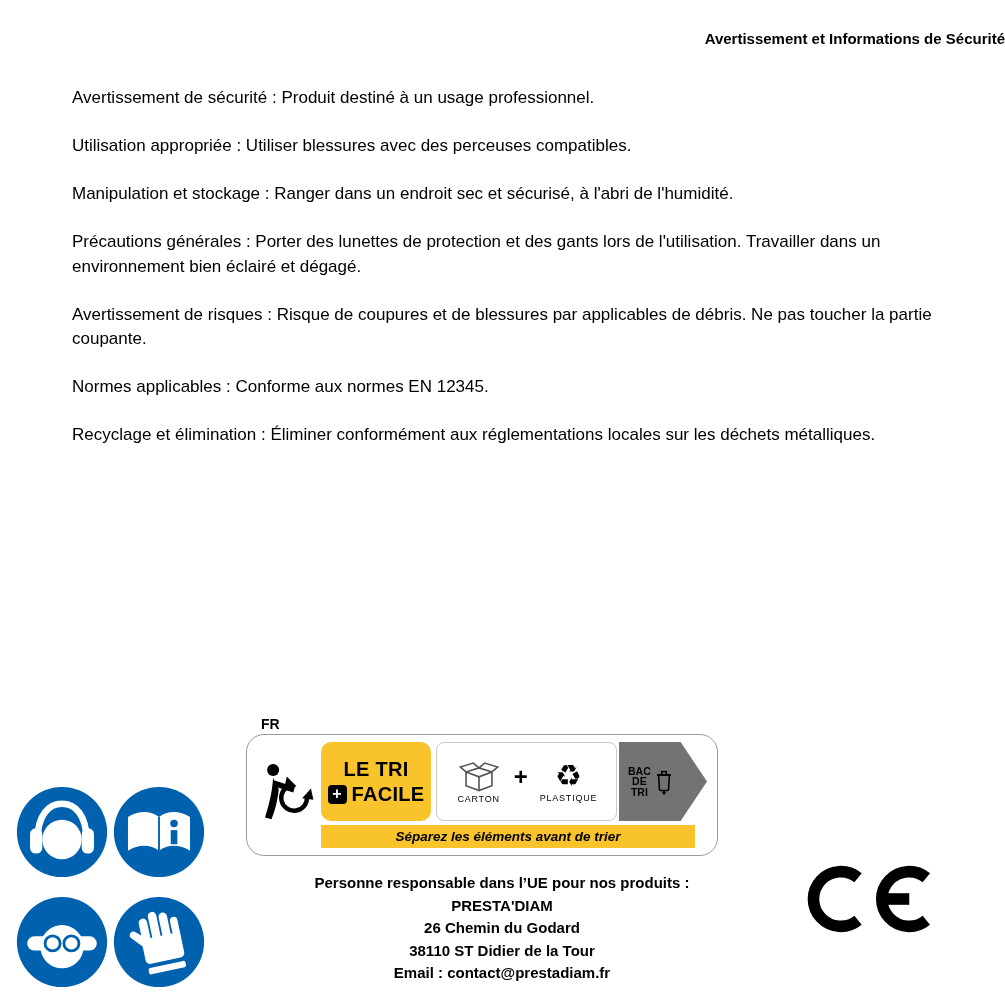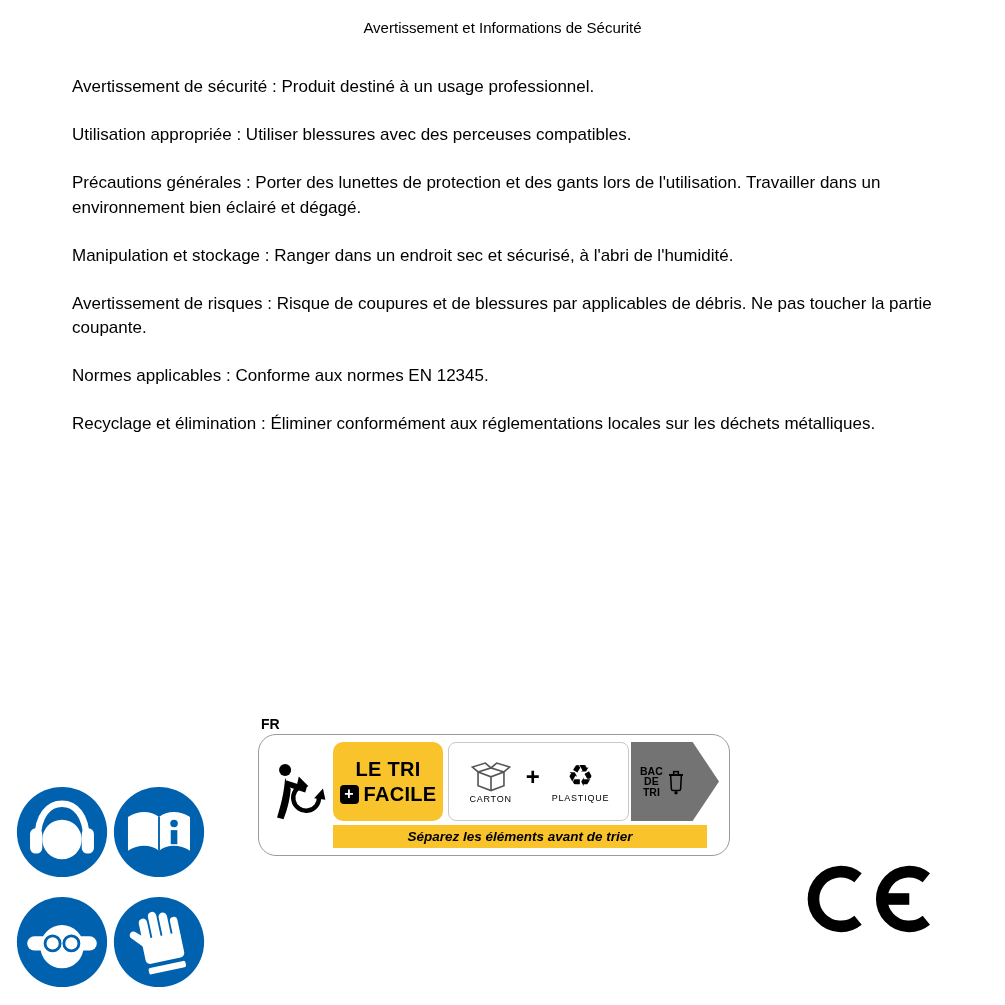--- a/index.html
+++ b/index.html
@@ -7,24 +7,24 @@
   .page {
     position: relative;
     width: 1005px;
     height: 1005px;
     background: #ffffff;
     overflow: hidden;
     font-family: "Liberation Sans", sans-serif;
     color: #000;
   }
   .title {
-    padding-top: 19px;
-    text-align: center;
+    padding-top: 30px;
+    text-align: right;
     font-size: 15px;
-    font-weight: normal;
+    font-weight: bold;
   }
   .body-text {
     margin: 39px 0 0 72px;
     width: 860px;
     font-size: 17px;
     line-height: 24.5px;
   }
   .body-text p { margin: 0 0 23.5px 0; }
 
   
@@ -40,21 +40,21 @@
 
   
   .fr-label {
     position: absolute;
     left: 261px; top: 716px;
     font-size: 14px;
     font-weight: bold;
   }
   .tri-card {
     position: absolute;
-    left: 258px; top: 734px;
+    left: 246px; top: 734px;
     width: 472px; height: 122px;
     background: #fff;
     border: 1.5px solid #9a9a9a;
     border-radius: 18px;
     display: flex;
     align-items: stretch;
     gap: 4px;
     padding: 7px 10px 7px 8px;
   }
   .triman {
@@ -138,22 +138,22 @@
 </head>
 <body>
 
 <div class="page">
 
   <h1 class="title">Avertissement et Informations de Sécurité</h1>
 
   <div class="body-text">
     <p>Avertissement de sécurité : Produit destiné à un usage professionnel.</p>
     <p>Utilisation appropriée : Utiliser blessures avec des perceuses compatibles.</p>
+    <p>Manipulation et stockage : Ranger dans un endroit sec et sécurisé, à l'abri de l'humidité.</p>
     <p>Précautions générales : Porter des lunettes de protection et des gants lors de l'utilisation. Travailler dans un environnement bien éclairé et dégagé.</p>
-    <p>Manipulation et stockage : Ranger dans un endroit sec et sécurisé, à l'abri de l'humidité.</p>
     <p>Avertissement de risques : Risque de coupures et de blessures par applicables de débris. Ne pas toucher la partie coupante.</p>
     <p>Normes applicables : Conforme aux normes EN 12345.</p>
     <p>Recyclage et élimination : Éliminer conformément aux réglementations locales sur les déchets métalliques.</p>
   </div>
 
   <div class="icon-grid">
     <div class="picto">
       <svg viewBox="0 0 100 100">
         <circle cx="50" cy="50" r="48" fill="#0061AF"></circle>
         <path d="M24 58 C24 32 36 20 50 20 C64 20 76 32 76 58" fill="none" stroke="#fff" stroke-width="7"></path>
@@ -246,20 +246,27 @@
             <line x1="4" y1="8" x2="22" y2="8" stroke="#000" stroke-width="2.5"></line>
             <rect x="10" y="3.5" width="6" height="4" fill="none" stroke="#000" stroke-width="2"></rect>
             <circle cx="13" cy="31" r="2.2" fill="#000"></circle>
           </svg>
         </div>
       </div>
       <div class="tri-tagline">Séparez les éléments avant de trier</div>
     </div>
   </div>
 
+  <div class="address">
+    <div>Personne responsable dans l’UE pour nos produits :</div>
+    <div>PRESTA'DIAM</div>
+    <div>26 Chemin du Godard</div>
+    <div>38110 ST Didier de la Tour</div>
+    <div>Email : contact@prestadiam.fr</div>
+  </div>
 
   <div class="ce" aria-label="CE">
     <svg viewBox="0 0 205 100">
       <path d="M 85 19 A 40 40 0 1 0 85 81" fill="none" stroke="#000" stroke-width="17"></path>
       <path d="M 185 19 A 40 40 0 1 0 185 81" fill="none" stroke="#000" stroke-width="17"></path>
       <line x1="121" y1="50" x2="160" y2="50" stroke="#000" stroke-width="17"></line>
     </svg>
   </div>
 
 </div>

